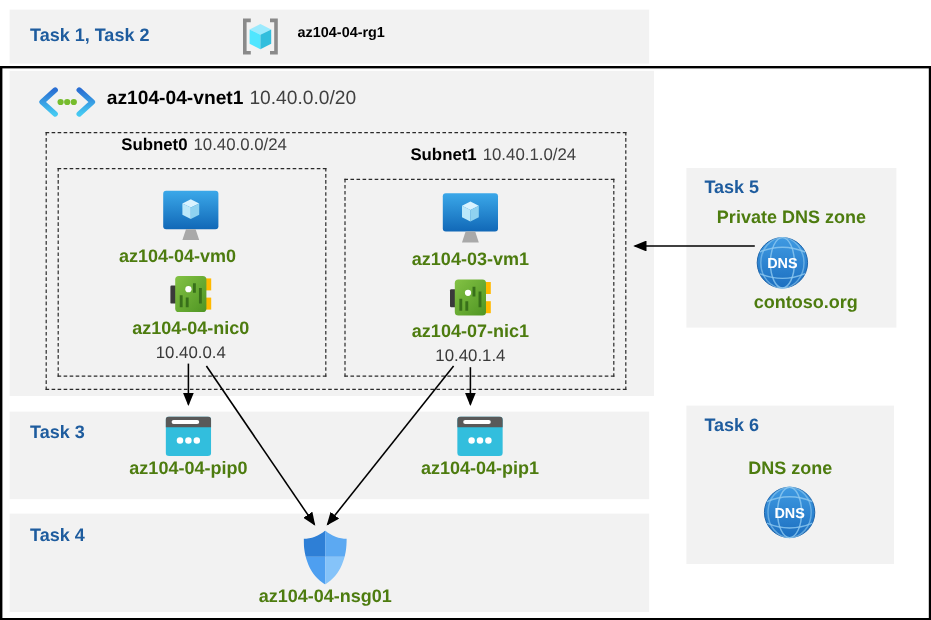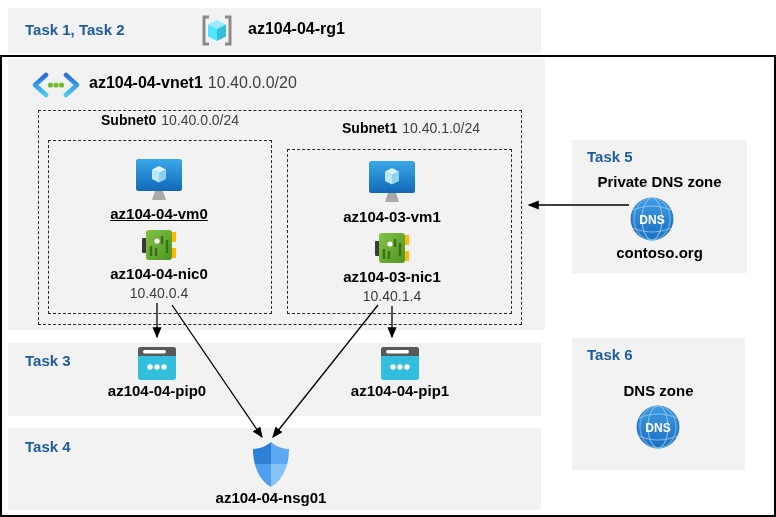--- a/index.html
+++ b/index.html
@@ -3,21 +3,21 @@
 <meta charset="utf-8">
 <style>
   html,body{margin:0;padding:0;background:#ffffff;}
   .stage{position:relative;width:776px;height:517px;background:#fff;
          font-family:"Liberation Sans",sans-serif;color:#000;overflow:hidden;}
   .abs{position:absolute;}
   .frame{left:0;top:55px;width:772px;height:458px;border:2px solid #000;background:#fff;z-index:0;}
   .panel{background:#F2F2F2;z-index:1;}
   .tasklbl{font-size:15px;font-weight:700;color:#1E5C9E;}
   .bold{font-weight:700;}
-  .name15{font-size:15px;font-weight:700;color:#000000;text-align:center;}
+  .name15{font-size:15px;font-weight:700;color:#4d7c0f;text-align:center;}
   .ip{font-size:14px;color:#3a3a3a;text-align:center;}
   .cidr{font-weight:400;color:#404040;margin-left:5px;text-align:right;}
   .dashed{border:1px dashed #2a2a2a;z-index:2;}
   .subnet-lbl{font-size:14px;z-index:3;margin-left:48px;}
   .subnet-lbl b{font-weight:700;}
   svg{display:block;}
   .overlay{left:0;top:0;width:776px;height:517px;z-index:6;pointer-events:none;}
   .z3{z-index:3;}
 </style>
 </head>
@@ -29,21 +29,21 @@
 
   <div class="abs panel" style="left:8px;top:8px;width:533px;height:45px;z-index:1;">
     <span class="abs tasklbl" style="left:17px;top:13px;">Task 1, Task 2</span>
     <svg class="abs" style="left:192px;top:6px;" width="34" height="33" viewBox="0 0 34 33">
       <path d="M9,3 H4 V30 H9" fill="none" stroke="#8a8a8a" stroke-width="3"></path>
       <path d="M25,3 H30 V30 H25" fill="none" stroke="#8a8a8a" stroke-width="3"></path>
       <polygon points="17,6 26,10.5 17,15 8,10.5" fill="#9CEAFD"></polygon>
       <polygon points="8,10.5 17,15 17,27 8,22.5" fill="#50E6FF"></polygon>
       <polygon points="26,10.5 17,15 17,27 26,22.5" fill="#32BEDD"></polygon>
     </svg>
-    <span class="abs" style="left:240px;top:12px;font-size:16px;font-weight:700;">az104-04-rg1</span>
+    <span class="abs" style="left:240px;top:12px;font-size:12px;font-weight:700;">az104-04-rg1</span>
   </div>
 
   <div class="abs panel" style="left:8px;top:59px;width:537px;height:271px;">
 
     <svg class="abs z3" style="left:24px;top:13px;" width="48" height="26" viewBox="0 0 48 26">
       <defs>
         <linearGradient id="vng" x1="0" y1="0" x2="0" y2="1">
           <stop offset="0" stop-color="#2A6FD3"></stop>
             <stop offset="1" stop-color="#45C9F2"></stop>
         </linearGradient>
@@ -74,21 +74,21 @@
         <stop offset="0" stop-color="#3BA8E9"></stop>
             <stop offset="1" stop-color="#1168B7"></stop>
           </linearGradient>
         </defs>
       <rect x="1" y="1" width="46" height="32" rx="2.5" fill="url(#vma)"></rect>
       <polygon points="24,8 31,11.5 24,15 17,11.5" fill="#D9F3FF"></polygon>
       <polygon points="17,11.5 24,15 24,24.5 17,21" fill="#BCE8FA"></polygon>
       <polygon points="31,11.5 24,15 24,24.5 31,21" fill="#8FD2F0"></polygon>
       <polygon points="20,33 28,33 31,42 17,42" fill="#A9A9A9"></polygon>
     </svg>
-    <div class="abs name15 z3" style="left:71px;top:146px;width:160px;text-decoration:underline;">az104-04-vm0</div>
+    <div class="abs name15 z3" style="left:60px;top:146px;width:160px;">az104-04-vm0</div>
     <svg class="abs z3" style="left:133px;top:169px;" width="36" height="34" viewBox="0 0 36 34">
       <defs>
           <linearGradient id="nica" x1="0" y1="0" x2="1" y2="1">
         <stop offset="0" stop-color="#83C244"></stop>
             <stop offset="1" stop-color="#4F9523"></stop>
           </linearGradient>
         </defs>
       <rect x="29" y="4" width="6" height="10" fill="#FFB900"></rect>
       <rect x="29" y="20" width="6" height="10" fill="#FFB900"></rect>
       <rect x="1" y="10" width="5" height="15" rx="1" fill="#3A3A3A"></rect>
@@ -120,21 +120,21 @@
             <stop offset="1" stop-color="#4F9523"></stop>
           </linearGradient>
         </defs>
       <rect x="29" y="4" width="6" height="10" fill="#FFB900"></rect>
       <rect x="29" y="20" width="6" height="10" fill="#FFB900"></rect>
       <rect x="1" y="10" width="5" height="15" rx="1" fill="#3A3A3A"></rect>
       <rect x="5" y="2" width="26" height="30" rx="3" fill="url(#nicb)"></rect>
       <path d="M10,18 V28 M15,20 V28 M21,8 V16 M26,12 V25" stroke="#38701A" stroke-width="2.4" fill="none"></path>
       <circle cx="16" cy="13" r="2.6" fill="#ffffff"></circle>
     </svg>
-    <div class="abs name15 z3" style="left:304px;top:209px;width:160px;">az104-03-nic1</div>
+    <div class="abs name15 z3" style="left:304px;top:209px;width:160px;">az104-07-nic1</div>
     <div class="abs ip z3" style="left:304px;top:229px;width:160px;">10.40.1.4</div>
   </div>
 
   <div class="abs panel" style="left:8px;top:343px;width:533px;height:73px;">
     <span class="abs tasklbl" style="left:17px;top:9px;">Task 3</span>
     <svg class="abs" style="left:130px;top:4px;" width="38" height="33" viewBox="0 0 38 33">
       <rect x="0" y="0" width="38" height="33" rx="3" fill="#32BEDD"></rect>
       <path d="M0,3 a3,3 0 0 1 3,-3 h32 a3,3 0 0 1 3,3 v6 h-38 z" fill="#595959"></path>
       <rect x="5" y="3" width="23" height="3.4" rx="1.7" fill="#ffffff"></rect>
       <circle cx="12" cy="20" r="2.7" fill="#ffffff"></circle>
@@ -178,21 +178,21 @@
         <stop offset="0" stop-color="#3F9AE2"></stop>
             <stop offset="1" stop-color="#1C6FC0"></stop>
           </linearGradient>
         </defs>
       <circle cx="22" cy="22" r="21" fill="url(#dnsa)" stroke="#1B62A8" stroke-width="0.8"></circle>
       <ellipse cx="22" cy="22" rx="10" ry="21" fill="none" stroke="#8FC9F0" stroke-width="1.2" opacity="0.8"></ellipse>
       <ellipse cx="22" cy="22" rx="18" ry="21" fill="none" stroke="#8FC9F0" stroke-width="1.2" opacity="0.6"></ellipse>
       <path d="M3,13 Q22,5 41,13 M3,31 Q22,39 41,31" fill="none" stroke="#8FC9F0" stroke-width="1.2" opacity="0.8"></path>
       <text x="22" y="26.5" text-anchor="middle" font-family="Liberation Sans, sans-serif" font-size="12" font-weight="700" fill="#ffffff">DNS</text>
     </svg>
-    <div class="abs name15" style="left:0;top:104px;width:175px;">contoso.org</div>
+    <div class="abs name15" style="left:12px;top:104px;width:175px;">contoso.org</div>
   </div>
 
   <div class="abs panel" style="left:572px;top:338px;width:173px;height:132px;">
     <span class="abs tasklbl" style="left:15px;top:8px;">Task 6</span>
     <div class="abs name15" style="left:0;top:44px;width:173px;">DNS zone</div>
     <svg class="abs" style="left:64px;top:67px;" width="44" height="44" viewBox="0 0 44 44">
       <defs>
           <linearGradient id="dnsb" x1="0" y1="0" x2="0" y2="1">
         <stop offset="0" stop-color="#3F9AE2"></stop>
             <stop offset="1" stop-color="#1C6FC0"></stop>

